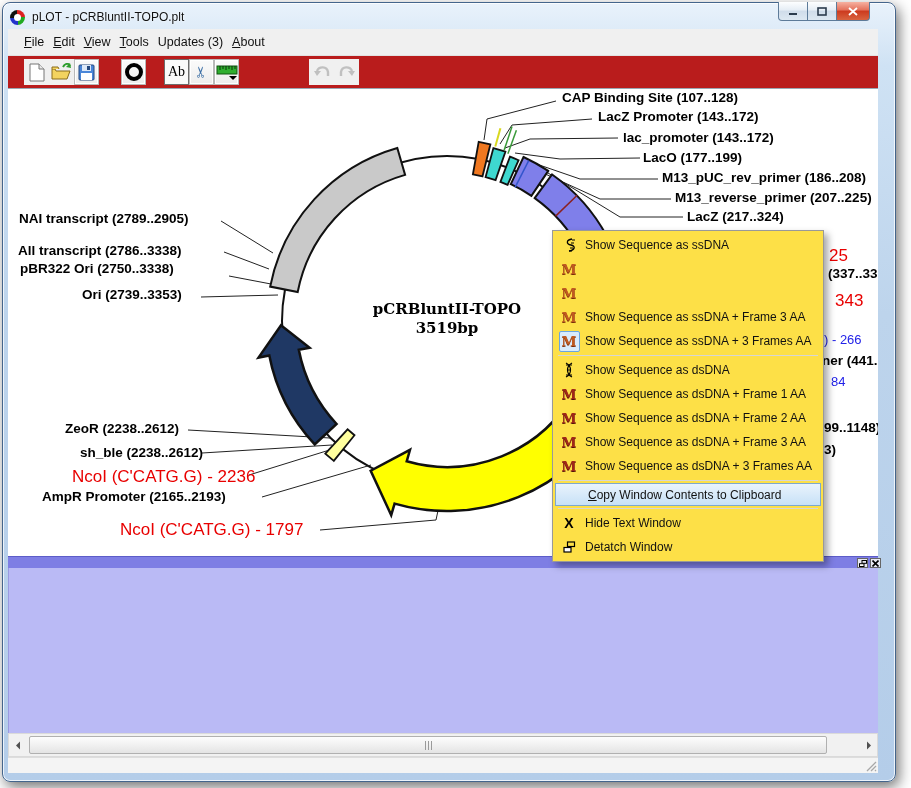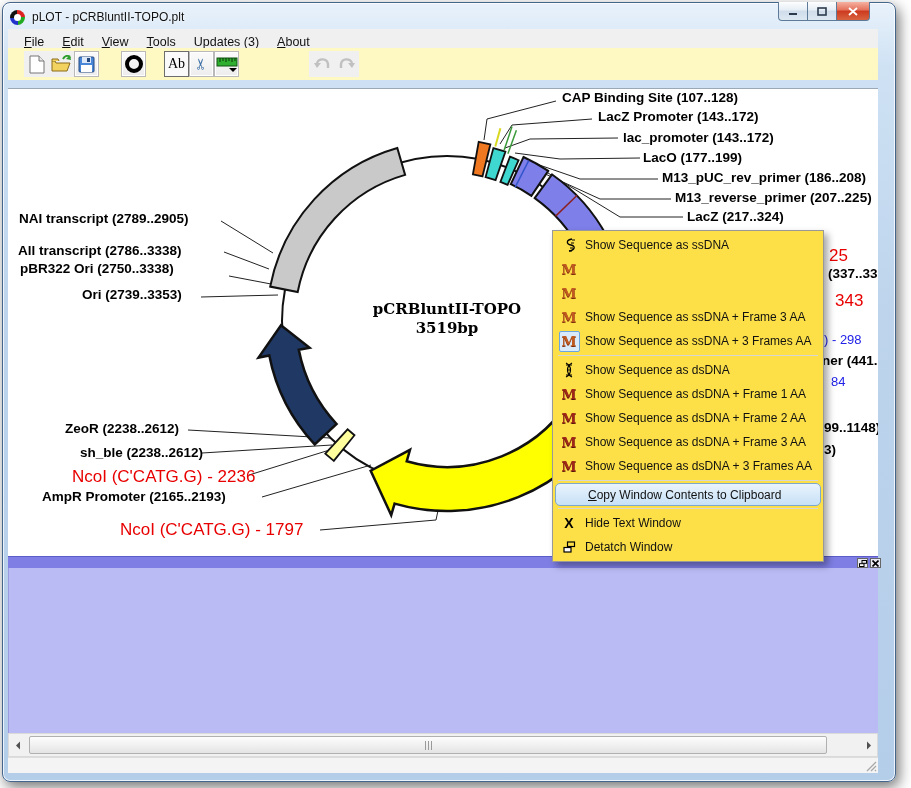--- a/index.html
+++ b/index.html
@@ -17,25 +17,25 @@
   .app-icon i{width:7px;height:7px;border-radius:50%;background:#fff}
   .caption{position:absolute;left:778px;top:2px;display:flex;z-index:5}
   .cap-btn{height:19px;border:1px solid #5d7b99;border-top:none;display:flex;align-items:center;justify-content:center;
     background:linear-gradient(180deg,#fdfeff,#e5edf5 45%,#cfdcea 50%,#dde8f2);}
   .cap-btn.min{width:30px;border-radius:0 0 0 4px}
   .cap-btn.max{width:28px;border-left:none;border-right:none}
   .cap-btn.close{width:34px;border-radius:0 0 4px 0;
     background:linear-gradient(180deg,#f6b1a1,#e4705a 45%,#cc3a1e 50%,#d9633f)}
   
   .menubar{position:absolute;left:8px;top:29px;width:870px;height:27px;background:#f0f0f0;z-index:4;
-    display:flex;align-items:center;padding-left:16px;gap:18px;font-size:12.5px;color:#111;
+    display:flex;align-items:center;padding-left:16px;gap:9px;font-size:12.5px;color:#111;
     border-bottom:1px solid #e2e2e2}
   .menubar span{display:inline-block;cursor:default}
   .menubar span.ak::first-letter{text-decoration:underline}
-  .toolbar{position:absolute;left:8px;top:48px;width:870px;height:32px;background:#fef9c3;z-index:4;
+  .toolbar{position:absolute;left:8px;top:56px;width:870px;height:32px;background:#b91c1c;z-index:4;
     display:flex;align-items:center;padding-left:10px}
   .tbtn{width:25px;height:26px;display:flex;align-items:center;justify-content:center;background:#f0f0f0;
     border:1px solid transparent}
   .tbtn.raised{border:1px solid #b9b9b9;background:linear-gradient(#fbfbfb,#ededed);box-shadow:inset 0 0 0 1px #fff}
   .tbtn.checked{border:1px solid #6d6d6d;background:#fafafa}
   .ab-label{font-family:"Liberation Serif",serif;font-size:14px;color:#000}
   .scis{font-size:15px;color:#3b6ea5;transform:rotate(-90deg);display:inline-block}
   .tbtn.disabled svg{opacity:.55}
   
   .canvas{position:absolute;left:8px;top:88px;width:870px;height:468px;background:#fff;overflow:hidden;z-index:2;
@@ -50,21 +50,21 @@
     box-shadow:4px 4px 7px rgba(0,0,0,.35);z-index:50;padding:2px 0;font-size:12px;color:#111}
   .cm-item{height:24px;display:flex;align-items:center;cursor:default}
   .cm-ico{width:32px;display:flex;justify-content:center;align-items:center;flex:0 0 32px}
   .cm-label{white-space:nowrap}
   .cm-sep{height:1px;background:#d6d6d6;margin:2px 5px}
   .m-glyph{font-family:"DejaVu Serif",serif;font-weight:bold;font-size:13.5px;line-height:13px}
   .m-orange{color:#c05a20;text-shadow:0 1px 0 #7a2d08}
   .m-red{color:#a02818;text-shadow:0 1px 0 #551008}
   .chk{width:21px;height:21px;border:1px solid #69a5e0;background:#d9ebfb;border-radius:2px;
     display:flex;align-items:center;justify-content:center}
-  .cm-item.hl{margin:0 2px;height:23px;border:1px solid #7da8ce;border-radius:5px;
+  .cm-item.hl{margin:0 2px;height:23px;border:1px solid #7da8ce;border-radius:0;
     background:linear-gradient(#e9f3fc,#c7e1f7)}
   .cm-item.hl .cm-label{margin-left:32px;display:inline-block}
   .cm-item.hl .cm-label::first-letter{text-decoration:underline}
   .x-glyph{font-weight:bold;font-size:14px;color:#000}
   
   .panel-header{position:absolute;left:8px;top:556px;width:870px;height:12px;background:#7e7ee4;z-index:3;
     border-top:1px solid #5c5cc8}
   .ph-btn{position:absolute;top:1px;width:11px;height:10px;background:#e8e8f2;border:1px solid #666;
     display:flex;align-items:center;justify-content:center}
   .panel-body{position:absolute;left:8px;top:568px;width:870px;height:165px;background:#babaf5;z-index:3;
@@ -240,21 +240,21 @@
   <div class="lbl" style="left:74px;top:198px">Ori (2739..3353)</div>
   <div class="lbl" style="left:57px;top:332px">ZeoR (2238..2612)</div>
   <div class="lbl" style="left:72px;top:356px">sh_ble (2238..2612)</div>
   <div class="lbl red" style="left:64px;top:378px">NcoI (C'CATG.G) - 2236</div>
   <div class="lbl" style="left:34px;top:400px">AmpR Promoter (2165..2193)</div>
   <div class="lbl red" style="left:112px;top:431px">NcoI (C'CATG.G) - 1797</div>
 
   <div class="lbl red" style="left:821px;top:157px">25</div>
   <div class="lbl" style="left:820px;top:177px">(337..337)</div>
   <div class="lbl red" style="left:827px;top:202px">343</div>
-  <div class="lbl blue" style="left:816px;top:243px">) - 298</div>
+  <div class="lbl blue" style="left:816px;top:243px">) - 266</div>
   <div class="lbl" style="left:814px;top:264px">ner (441..4</div>
   <div class="lbl blue" style="left:823px;top:285px">84</div>
   <div class="lbl" style="left:816px;top:331px">99..1148)</div>
   <div class="lbl" style="left:816px;top:353px">3)</div>
 </div>
 
 <div class="cm">
   <div class="cm-item">
     <span class="cm-ico">
       <svg width="14" height="16">

